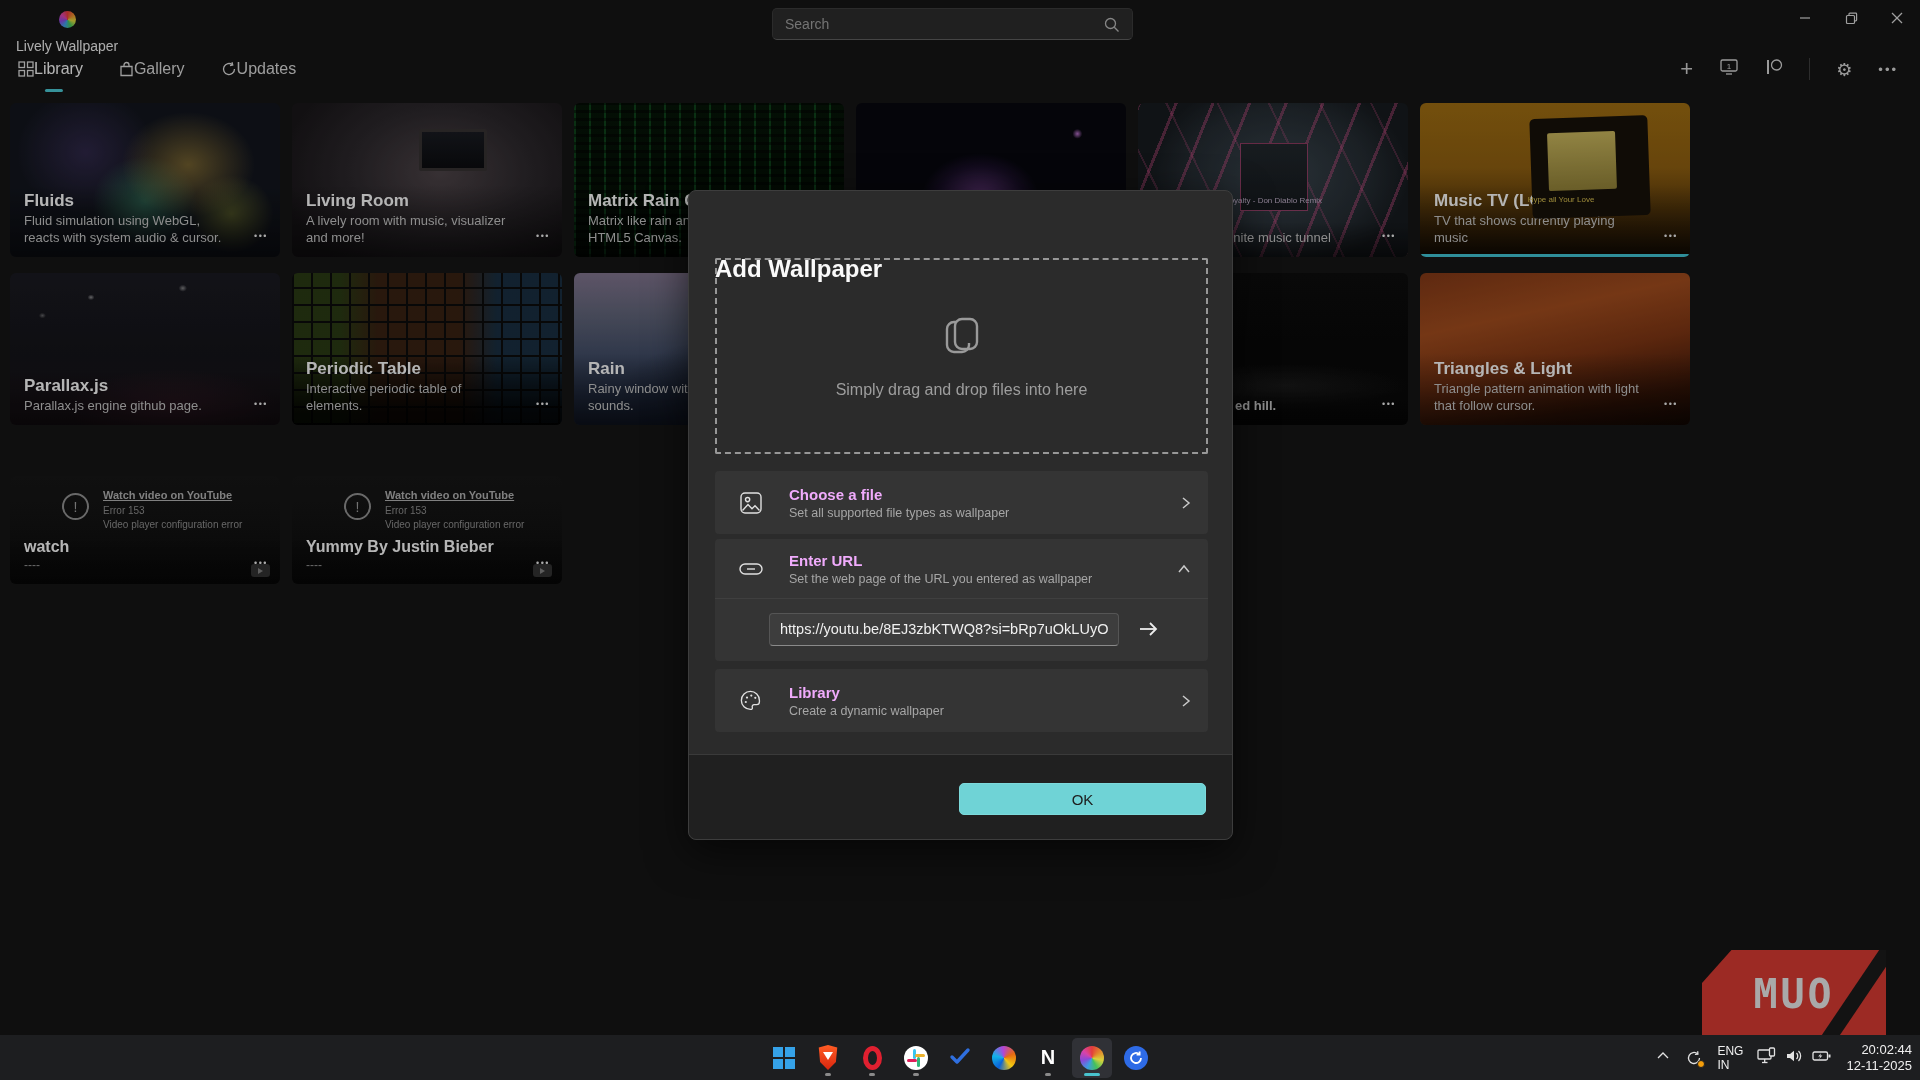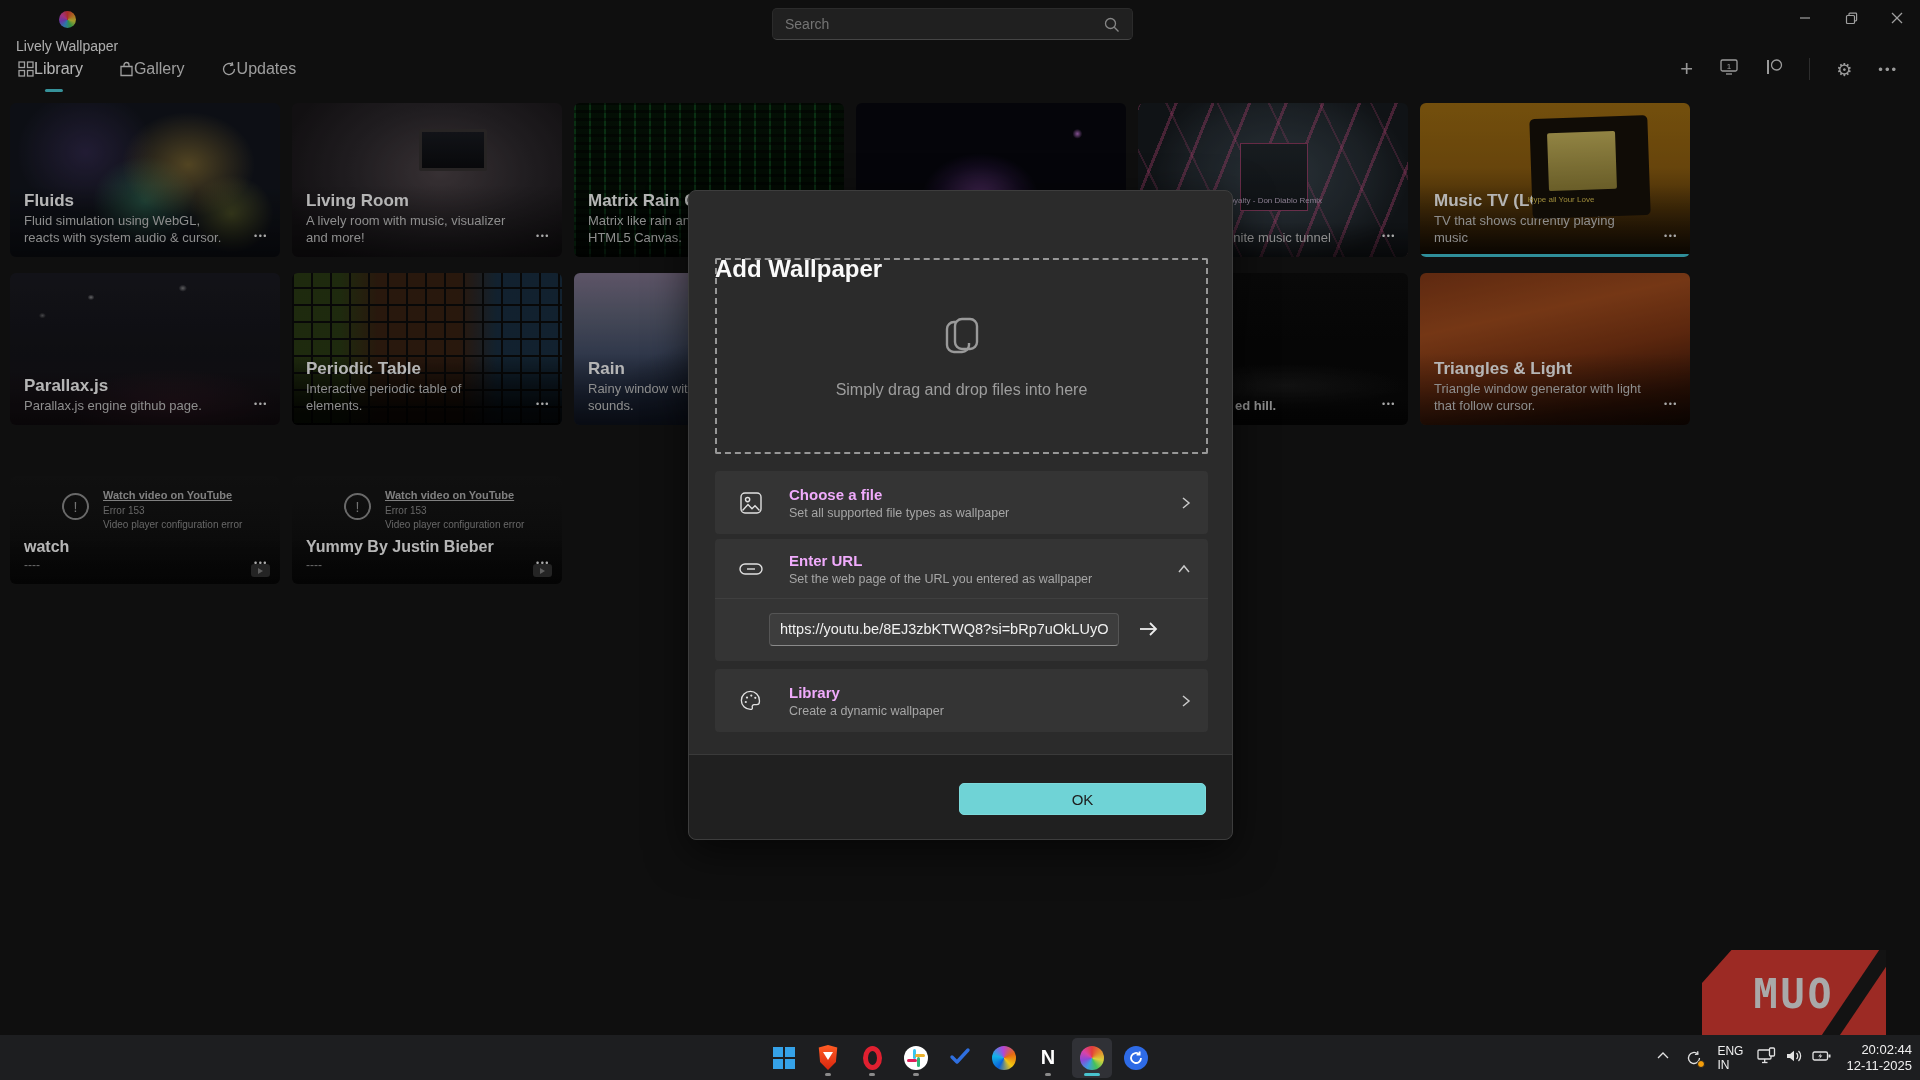--- a/index.html
+++ b/index.html
@@ -370,21 +370,21 @@
     <div class="card r2 c4 bg10">
       <div class="card-meta">
           <div class="card-desc pad83">ed hill.</div>
         </div>
       <span class="card-menu">•••</span>
     </div>
 
     <div class="card r2 c5 bg11">
       <div class="card-meta">
           <div class="card-title">Triangles &amp; Light</div>
-      <div class="card-desc">Triangle window generator with light that follow cursor.</div>
+      <div class="card-desc">Triangle pattern animation with light that follow cursor.</div>
         </div>
       <span class="card-menu">•••</span>
     </div>
 
     <div class="card r3 c0 bg12">
       <div class="err-row">
         <div class="err-icon">!</div>
         <div>
           <div class="err-link">Watch video on YouTube</div>
           <div class="err-code">Error 153</div>

